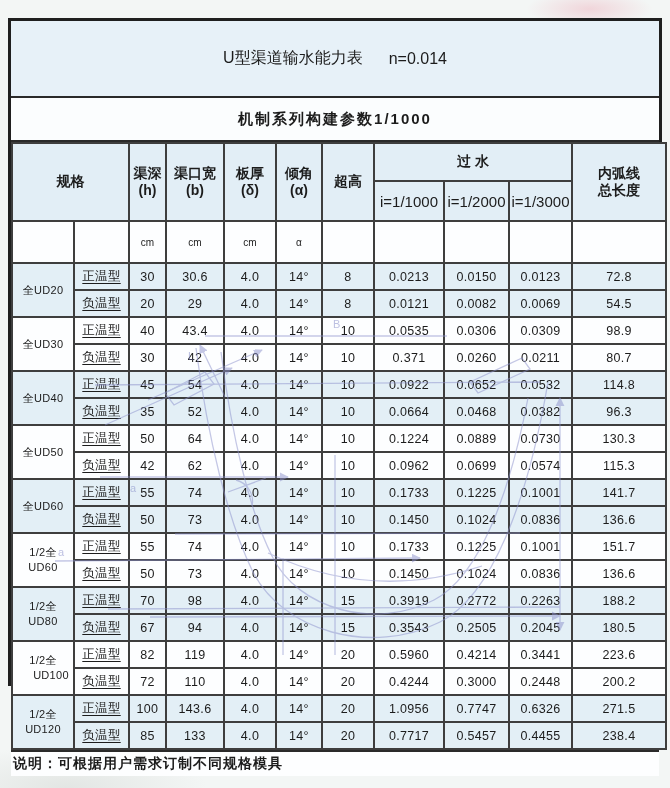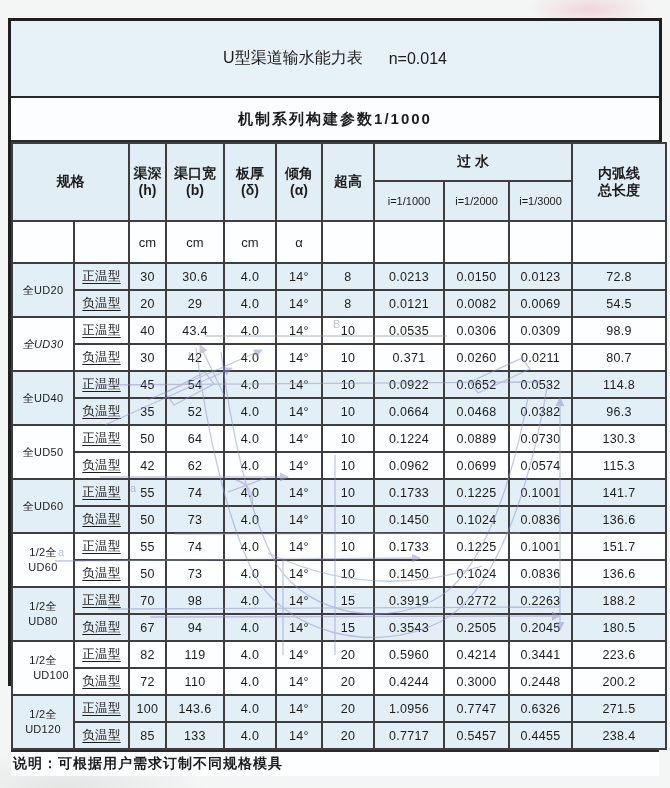--- a/index.html
+++ b/index.html
@@ -30,23 +30,23 @@
     font-size:15px; font-weight:bold; letter-spacing:2px;
   }
   table { width:100%; border-collapse:collapse; table-layout:fixed; }
   th,td {
     border:2px solid #3e3e3e;
     text-align:center; vertical-align:middle;
     font-size:13px; overflow:hidden;
   }
   thead th { background:#e2eef6; font-weight:bold; font-size:14px; padding:1px 0; }
   tr.hrow1 th { height:38px; }
-  tr.hrow2 th { height:40px; font-weight:normal; font-size:11px; letter-spacing:0; }
+  tr.hrow2 th { height:40px; font-weight:normal; font-size:15px; letter-spacing:0; }
   tr.hrow1 th div { line-height:17px; }
-  tr.units td { height:42px; background:#fdfeff; font-size:13px; }
+  tr.units td { height:42px; background:#fdfeff; font-size:10px; }
   tbody td { height:27px; font-size:12.5px; letter-spacing:.3px; }
   tbody tr.tint td { background:#e3eff6; }
   tbody tr.plain td { background:#fdfeff; }
   td.spec { font-size:11px; font-weight:normal; line-height:15px; }
   td.ttype span { text-decoration:underline; text-underline-offset:3px; }
   .footer-band {
     height:26px; border-top:2px solid #2a2a2a;
     display:flex; align-items:center;
     padding-left:2px;
     font-size:14px; font-weight:bold; letter-spacing:1px;
@@ -152,21 +152,21 @@
           <td>4.0</td>
           <td>14°</td>
           <td>8</td>
           <td>0.0121</td>
           <td>0.0082</td>
           <td>0.0069</td>
           <td>54.5</td>
         </tr>
         <tr class="plain">
           <td rowspan="2" class="spec">
-            <span style="display: block; font-style: italic;">全UD30</span>
+            <span style="display: block;">全UD30</span>
           </td>
           <td class="ttype"><span>正温型</span></td>
           <td>40</td>
           <td>43.4</td>
           <td>4.0</td>
           <td>14°</td>
           <td>10</td>
           <td>0.0535</td>
           <td>0.0306</td>
           <td>0.0309</td>

